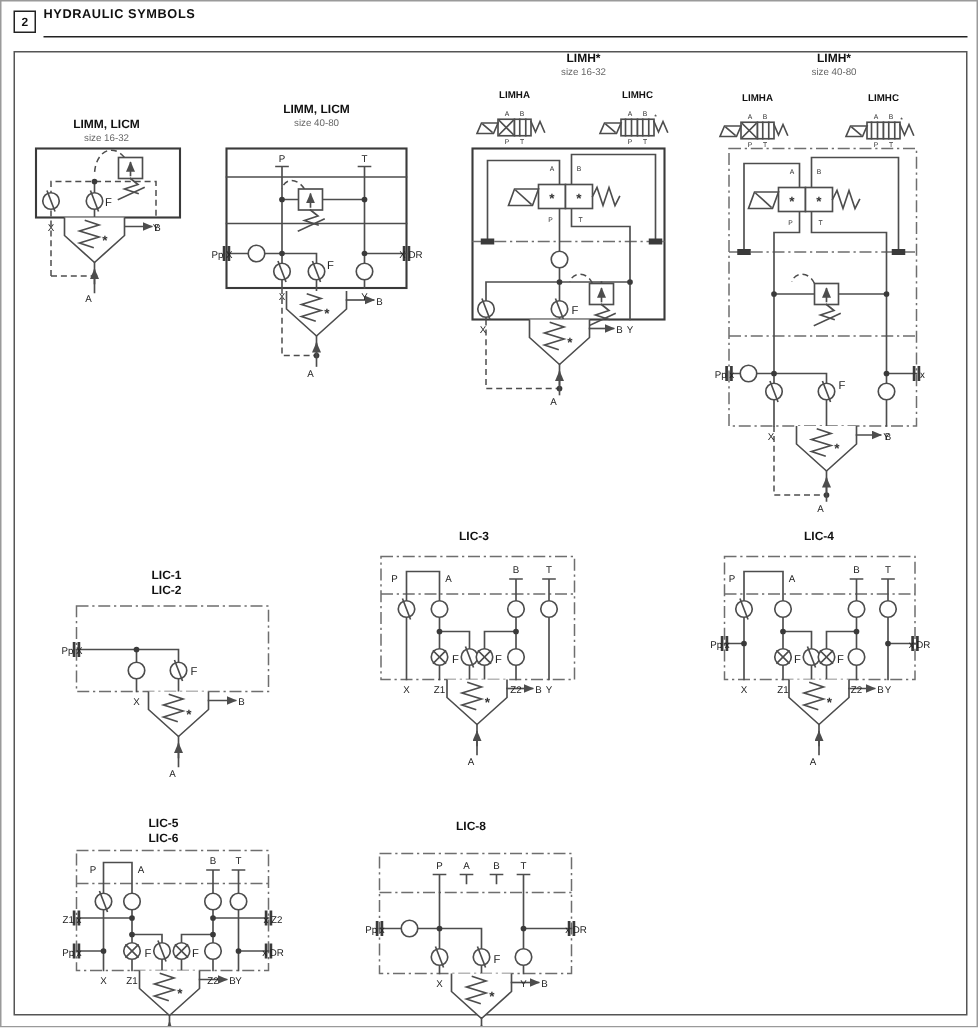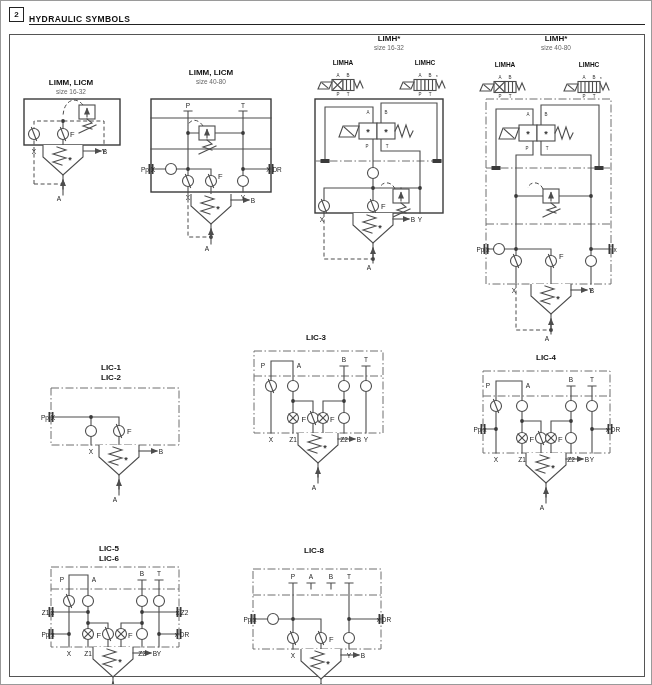--- a/index.html
+++ b/index.html
@@ -1,20 +1,20 @@
 <!DOCTYPE html>
 <html><head>
 <meta charset="utf-8">
 <style>
   html,body{margin:0;padding:0;background:#fff;}
   .page{position:relative;width:650px;height:683px;background:#fff;border:1px solid #9a9a9a;
         font-family:"Liberation Sans",sans-serif;overflow:hidden;}
   .numbox{position:absolute;left:8px;top:6px;width:13px;height:13px;border:1.3px solid #222;
           font:bold 8px "Liberation Sans",sans-serif;color:#111;display:flex;align-items:center;justify-content:center;}
-  .htitle{position:absolute;left:28px;top:13px;font:bold 8.5px "Liberation Sans",sans-serif;
+  .htitle{position:absolute;left:28px;top:3px;font:bold 8.5px "Liberation Sans",sans-serif;
           letter-spacing:.4px;color:#111;}
   .hrule{position:absolute;left:28px;top:23px;width:616px;border-top:1.8px solid #222;}
   .cbox{position:absolute;left:8px;top:33px;width:634px;height:641px;border:1.4px solid #555;}
   .fig{position:absolute;text-align:center;}
   svg{display:block;overflow:visible;}
   .ln{stroke:#4d4d4d;stroke-width:1.1;fill:none;stroke-linecap:square;}
   .lnw{stroke:#4d4d4d;stroke-width:1.1;fill:#fff;}
   .sol{stroke:#3a3a3a;stroke-width:1.4;fill:none;}
   .chain{stroke:#6e6e6e;stroke-width:1;fill:none;stroke-dasharray:8 2.5 1.5 2.5;}
   .dash{stroke:#4d4d4d;stroke-width:1;fill:none;stroke-dasharray:4 2.6;}
@@ -346,21 +346,21 @@
     <text class="pl" x="134" y="260" text-anchor="start" visibility="hidden"></text>
     <text class="pl" x="134" y="260" text-anchor="start" visibility="hidden"></text>
     <text class="pl" x="134" y="260" text-anchor="start" visibility="hidden"></text>
     <text class="pl" x="134" y="260" text-anchor="start" visibility="hidden"></text>
     <text class="pl" x="134" y="263" text-anchor="start" visibility="hidden"></text>
     <text class="pl" x="135" y="260" text-anchor="start">B</text>
     <text class="pl" x="90" y="308">A</text>
   </svg>
     </div>
 
-  <div class="fig" style="left:26px;top:360px">
+  <div class="fig" style="left:26px;top:376px">
   <svg width="200" height="146">
     <text class="t1" x="84" y="9">LIC-1</text>
     <text class="t1" x="84" y="19">LIC-2</text>
     <rect x="24" y="27" width="128" height="57" class="chain"></rect>
     <path class="ln" d="M24,56 H92 M92,56 V84 M64,56 V84"></path>
     <use href="#dot" x="64" y="56"></use>
     <use href="#ptk" x="24" y="56"></use>
     <use href="#oc" x="64" y="70"></use>
     <use href="#od" x="92" y="70"></use>
     <text class="pf" x="100" y="73">F</text>
@@ -371,21 +371,21 @@
     <path class="ln" d="M112,90 H130" marker-end="url(#ah)"></path>
     <path class="ln" d="M92,114 V134"></path>
         <path class="ln" d="M92,128 L92,119" marker-end="url(#ah)"></path>
     <text class="pl" x="21" y="59" text-anchor="end">Pp X</text>
     <text class="pl" x="64" y="93">X</text>
     <text class="pl" x="134" y="93" text-anchor="start">B</text>
     <text class="pl" x="88" y="141">A</text>
   </svg>
     </div>
 
-  <div class="fig" style="left:242px;top:330px">
+  <div class="fig" style="left:242px;top:350px">
   <svg width="180" height="162">
     <text class="t1" x="73" y="9">LIC-3</text>
     <rect x="11" y="20" width="129" height="82" class="chain"></rect>
     <path class="chain" d="M11,45 H140"></path>
     <path class="ln" d="M28,102 V30 H50 V102"></path>
     <path class="ln" d="M97,35 H105 M101,35 V102 M119,35 H127 M123,35 V102"></path>
     <path class="ln" d="M50,70 H70 V102 M101,70 H80 V102"></path>
     <use href="#dot" x="50" y="70"></use>
         <use href="#dot" x="101" y="70"></use>
     <use href="#od" x="28" y="55"></use>

